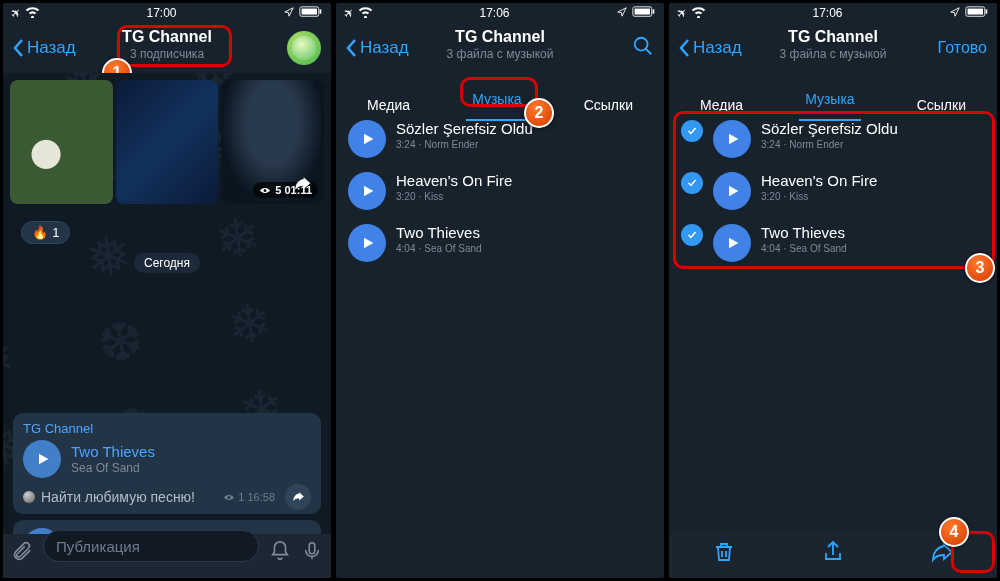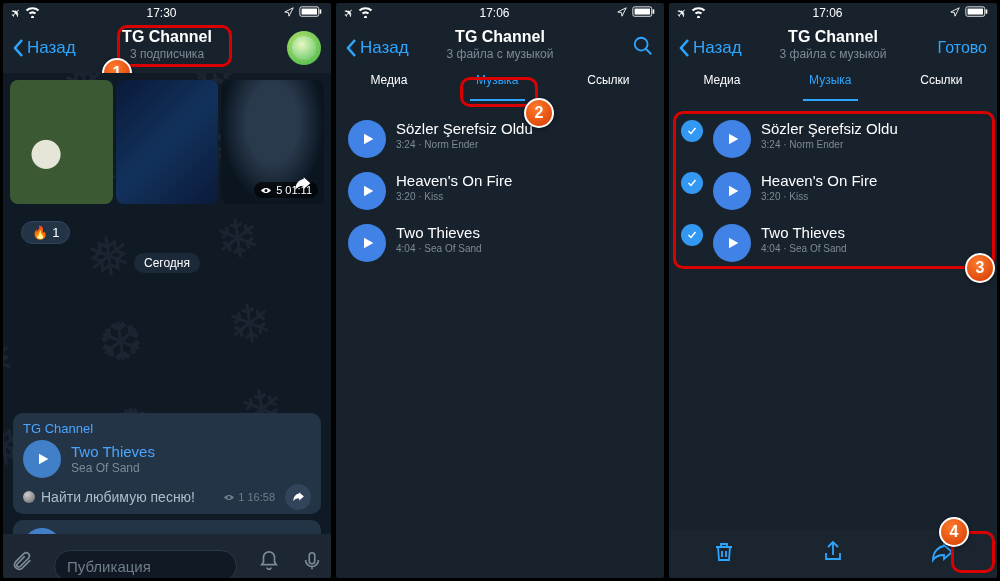--- a/index.html
+++ b/index.html
@@ -19,41 +19,41 @@
   .subtitle { color: #7d8a97; font-size: 12px; margin-top: 1px;}
   .nav .right { display: flex; align-items: center; gap: 8px; margin-left: 40px;}
   .avatar { width: 34px; height: 34px; border-radius: 50%; background: radial-gradient(circle at 40% 35%, #b9e36b, #3fb54a); position: relative;}
   .avatar::after{content:"";position:absolute;inset:5px;border-radius:50%;background:radial-gradient(circle at 40% 35%, #e7f8c2, #5bc25f);}
   .search-icon svg { width: 22px; height: 22px; }
   .done { color: #2ea6ff; font-size: 16px; font-weight: 500;}
   
   .redbox { border: 3px solid #d90200; border-radius: 10px; position: absolute; pointer-events: none;}
   .badge { position: absolute; width: 30px; height: 30px; border-radius: 50%; background: radial-gradient(circle at 40% 30%, #ff7a2d, #d43a00); border: 2px solid #fff; color: #fff; font-weight: 700; font-size: 16px; display: flex; align-items: center; justify-content: center; box-shadow: 0 1px 4px rgba(0,0,0,.5);}
   
-  .tabs { height: 40px; display: flex; align-items: flex-start; justify-content: space-around; color: #fff; font-size: 12px;}
+  .tabs { height: 40px; display: flex; align-items: flex-end; justify-content: space-around; color: #fff; font-size: 14px;}
   .tab { padding: 0 6px; color: #fff; }
   .tab.active { color: #2ea6ff; border-bottom: 2px solid #2ea6ff; padding-bottom: 12px; margin-bottom: -8px;}
   
   .mlist { }
   .mrow { display: flex; gap: 10px; padding: 7px 12px; }
   .chk { width: 22px; height: 22px; border-radius: 50%; background: #3298f1; display: flex; align-items: center; justify-content: center; flex-shrink:0;}
   .chk svg { width: 12px; height: 12px;}
   .play { width: 38px; height: 38px; border-radius: 50%; background: #4180c9; display: flex; align-items: center; justify-content: center; flex-shrink:0;}
   .play.bright { background: #4082e5; }
   .play svg { width: 16px; height: 16px; margin-left: 2px;}
   .msinfo { display: flex; flex-direction: column; }
   .mst { color: #fff; font-size: 15px; font-weight: 500;}
   .msd { color: #7d8a97; font-size: 10px; margin-top: 2px;}
   
   .chat { position: absolute; top: 70px; left: 0; right: 0; bottom: 44px; overflow: hidden;}
   .chat-bg { position: absolute; inset: 0; background: #101a25; }
   
   .chat-bg::before { content: "❄ ❅ ❆ ❄ ❅ ❆ ❄ ❅ ❄ ❅ ❆ ❄ ❅ ❆ ❄"; position: absolute; inset:-40px; font-size: 54px; color: rgba(120,140,160,.10); line-height: 1.6; letter-spacing: 20px; word-spacing: 30px; transform: rotate(-8deg); white-space: pre-wrap;}
   .mediarow { position: relative; display: flex; gap: 3px; padding: 3px; height: 130px; margin: 4px;}
-  .media { flex: 1; background: linear-gradient(135deg,#2a4a6a,#0b1a2a); border-radius: 8px; position: relative;}
+  .media { flex: 1; background: linear-gradient(135deg,#2a4a6a,#0b1a2a); border-radius: 8px; position: relative; font-weight: bold;}
   .media.i1 { background: radial-gradient(circle at 35% 60%, #e6e6d8 0 14%, #3b5a34 15% 100%);}
   .media.i2 { background: linear-gradient(135deg,#0b1a3a,#12325c 50%,#0b1a3a);}
   .media.i3 { background: radial-gradient(ellipse at 50% 35%, #2a3a4d 0 35%, #0a1520 70%);}
   .dur-tag { position: absolute; right: 6px; bottom: 6px; background: rgba(0,0,0,.65); color: #fff; font-size: 11px; padding: 2px 6px; border-radius: 10px; display: flex; align-items: center; gap: 4px;}
   .share-fab { position: absolute; right: 10px; bottom: 8px; width: 30px; height: 30px; display:flex;align-items:center;justify-content:center; color:#fff;}
   .fire-chip { position: absolute; left: 18px; top: 148px; background: #233446; color: #fff; border-radius: 13px; padding: 3px 10px; font-size: 13px; display:flex; align-items:center; gap:4px; border:1px solid #2e4660;}
   .date-chip { position: absolute; left: 0; right: 0; top: 180px; text-align: center; }
   .date-chip span { background: rgba(30,45,60,.85); color: #fff; font-size: 12px; padding: 3px 10px; border-radius: 11px; margin-top: 21px;}
   .msg { background: #233446; border-radius: 10px; margin: 6px 10px; padding: 8px 10px 4px; position: relative;}
   .msg.first { margin-top: 206px;}
@@ -61,41 +61,41 @@
   .ms-play-row { display: flex; align-items: center; gap: 10px;}
   .mtitle { color: #4aa6ff; font-size: 15px;}
   .martist { color: #7d8a97; font-size: 12px; margin-top: 1px;}
   .msg-footer { display: flex; align-items: center; margin-top: 6px; gap:6px;}
   .msg-footer .caption { color: #b1bdc9; font-size: 14px;}
   .msg-footer .stamp { color: #6d7d8c; font-size: 11px; margin-left: auto; display:flex; align-items:center; gap:3px;}
   .msg-footer .share { width: 26px; height: 26px; background: #324459; border-radius: 50%; display:flex;align-items:center;justify-content:center; margin-left:4px; position:absolute; right:-2px; bottom:6px;}
   .msg-footer .share{position:static;}
   .dot { width: 12px; height: 12px; border-radius: 50%; background: radial-gradient(circle at 35% 30%, #ccc, #666); flex-shrink:0;}
   
-  .inputbar { position: absolute; bottom: 0; left:0; right:0; height: 44px; background: #1c2733; display: flex; align-items: flex-start; padding: 16px 8px; gap: 21px;}
+  .inputbar { position: absolute; bottom: 0; left:0; right:0; height: 44px; background: #1c2733; display: flex; align-items: flex-end; padding: 16px 8px; gap: 10px;}
   .inputbar .field { flex: 1; background: #111a24; border: 1px solid #2a3a4a; border-radius: 18px; height: 32px; color: #6d7d8c; font-size: 15px; padding: 0 12px; display: flex; align-items: center;}
   .inputbar svg { width: 22px; height: 22px; }
   .icnbtn{ color:#7d8a97; display:flex; }
   
   .toolbar { position: absolute; bottom: 0; left:0; right:0; height: 48px; background: #1b2530; display: flex; align-items: center; justify-content: space-around;}
   .toolbar .tbtn { color: #2ea6ff; }
   .toolbar svg { width: 24px; height: 24px; }
 </style>
 </head>
 <body>
 
 <div class="phone">
   <div class="status">
     <div class="left">
       <span class="airplane">✈</span>
       <span class="wifi"><svg viewBox="0 0 20 16" width="15" height="12" fill="#fff">
             <path d="M10 13a2 2 0 100 4 2 2 0 000-4zm-5-4a8 8 0 0110 0l-2 2a5 5 0 00-6 0zm-4-4a14 14 0 0118 0l-2 2a11 11 0 00-14 0z"></path>
           </svg></span>
     </div>
-    <div>17:30</div>
+    <div>17:00</div>
     <div class="right">
       <span class="tri"><svg viewBox="0 0 20 20" width="12" height="12" fill="none" stroke="#fff" stroke-width="1.5">
             <path d="M3 10l14-7-7 14-1-6z"></path>
           </svg></span>
       <span class="batt"><svg viewBox="0 0 28 14" width="24" height="12">
             <rect x="1" y="1" width="22" height="11" rx="2" fill="none" stroke="#fff"></rect>
             <rect x="3" y="3" width="18" height="7" fill="#fff"></rect>
             <rect x="24" y="4" width="2" height="5" fill="#fff"></rect>
           </svg></span>
     </div>

